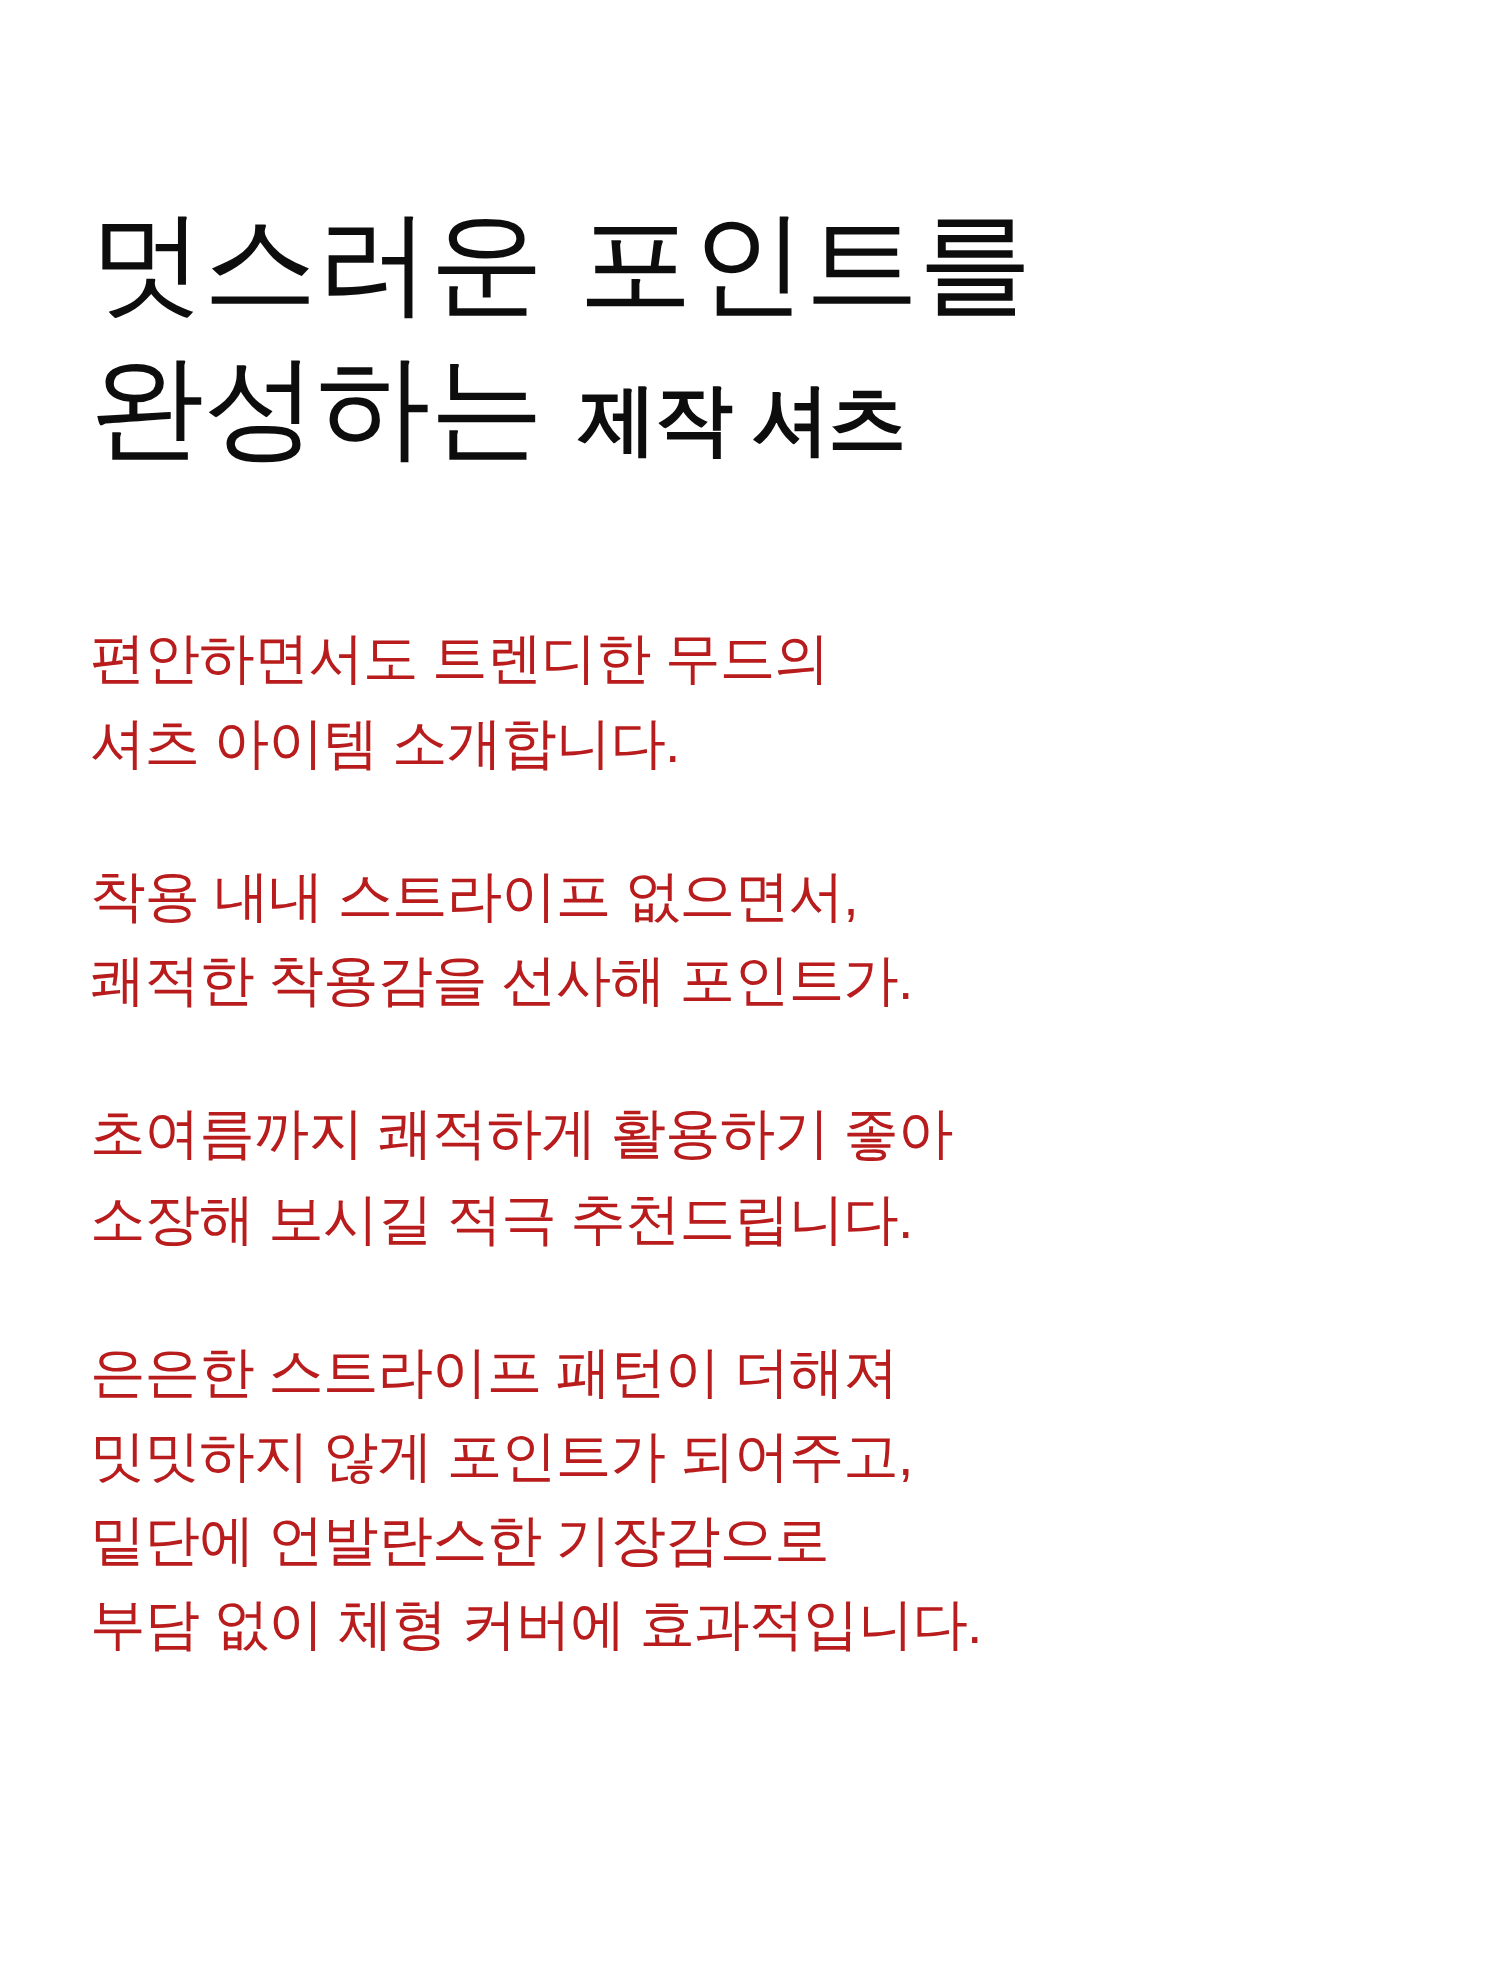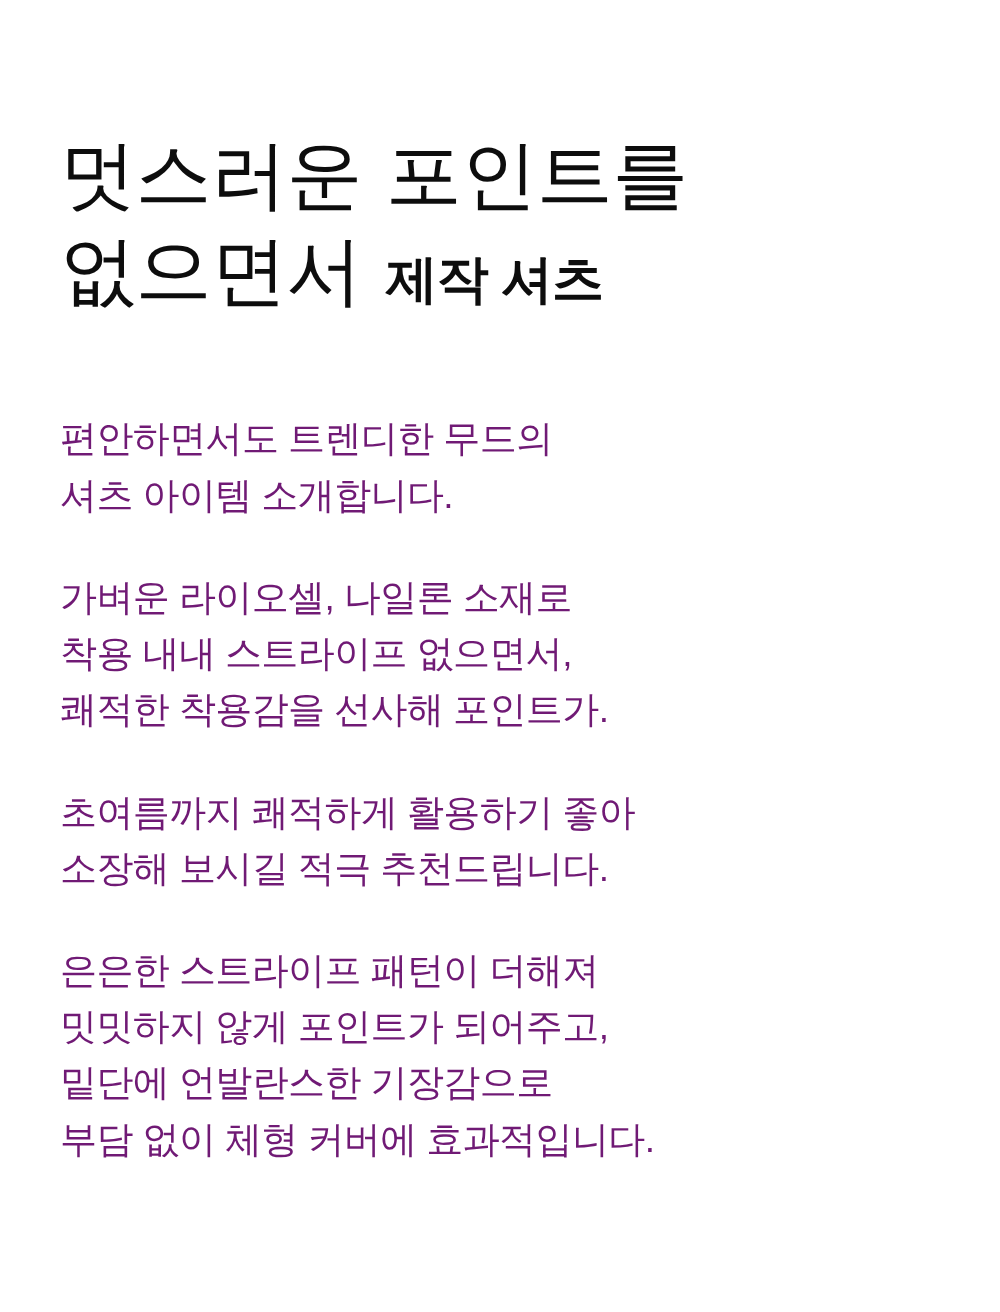--- a/index.html
+++ b/index.html
@@ -54,53 +54,52 @@
     letter-spacing: -1px;
   }
 
   
   .body-copy {
     margin-top: 96px;
     font-family: "Liberation Sans", sans-serif;
     font-size: 37px;
     font-weight: 400;
     line-height: 1.52;
-    color: #701a75;
+    color: #b91c1c;
     letter-spacing: -0.6px;
   }
   .para {
     margin: 0 0 46px 0;
   }
   .para:last-child {
     margin-bottom: 0;
   }
   .para .ln {
     display: block;
     white-space: nowrap;
   }
 </style>
 </head>
 <body>
 
 <div class="page">
 
   <h1 class="headline">
     <span class="headline-line headline-line-1">멋스러운 포인트를</span>
-    <span class="headline-line headline-line-2"><span>없으면서 </span><span class="headline-emph">제작 셔츠</span></span>
+    <span class="headline-line headline-line-2"><span>완성하는 </span><span class="headline-emph">제작 셔츠</span></span>
   </h1>
 
   <div class="body-copy">
 
     <p class="para">
       <span class="ln">편안하면서도 트렌디한 무드의</span>
       <span class="ln">셔츠 아이템 소개합니다.</span>
     </p>
 
     <p class="para">
-      <span class="ln">가벼운 라이오셀, 나일론 소재로</span>
       <span class="ln">착용 내내 스트라이프 없으면서,</span>
       <span class="ln">쾌적한 착용감을 선사해 포인트가.</span>
     </p>
 
     <p class="para">
       <span class="ln">초여름까지 쾌적하게 활용하기 좋아</span>
       <span class="ln">소장해 보시길 적극 추천드립니다.</span>
     </p>
 
     <p class="para">

